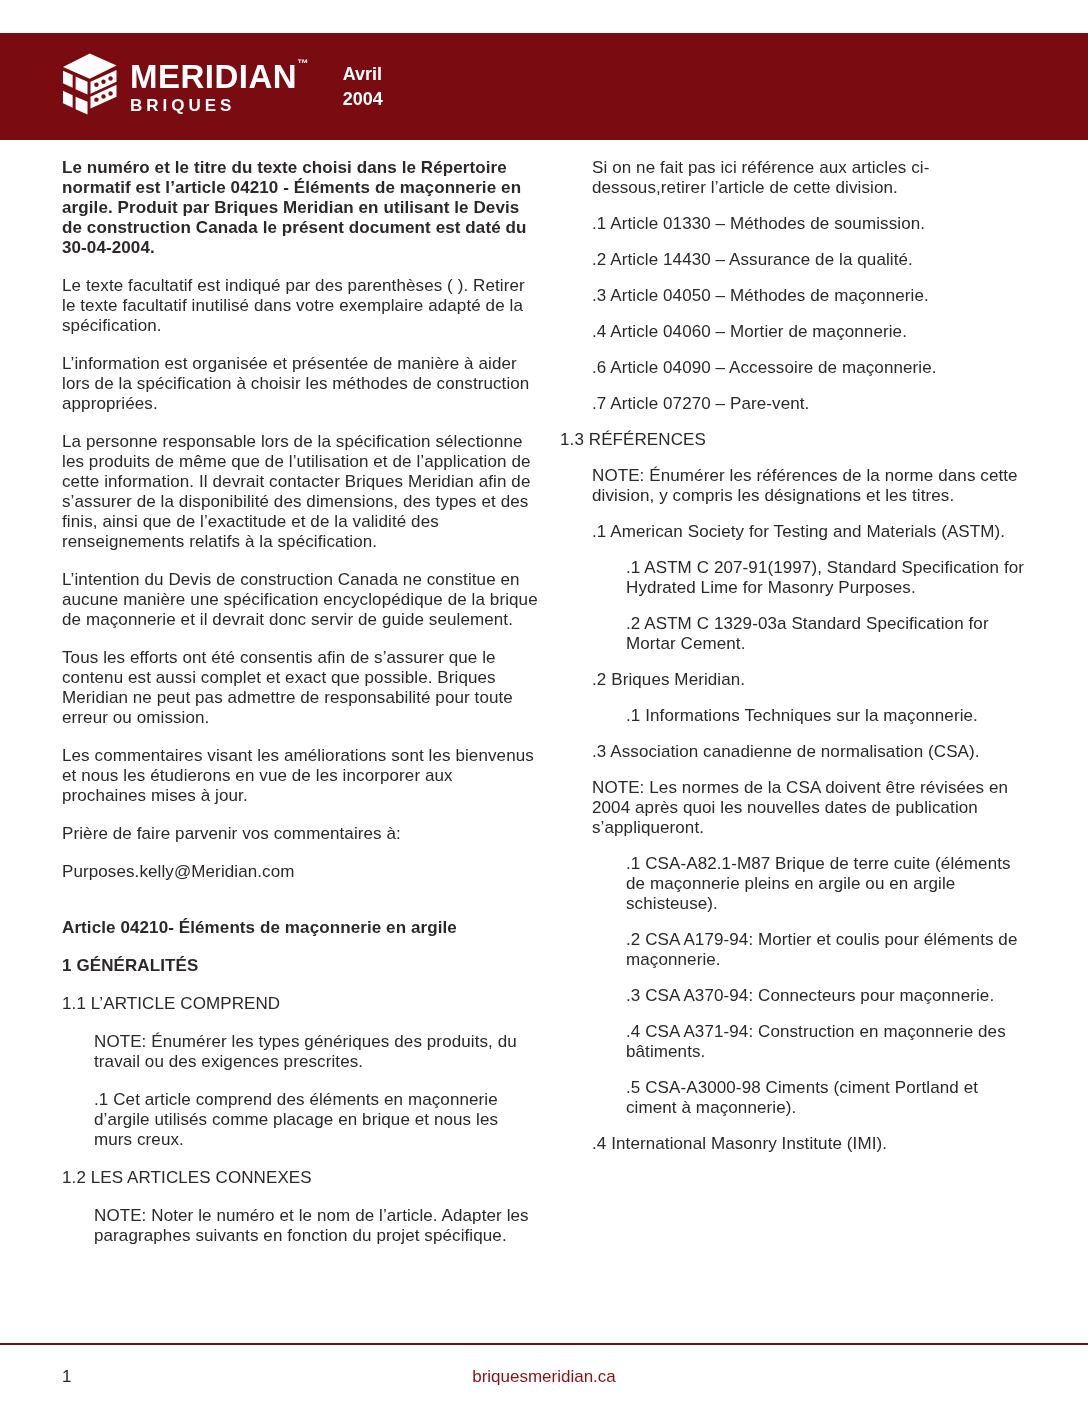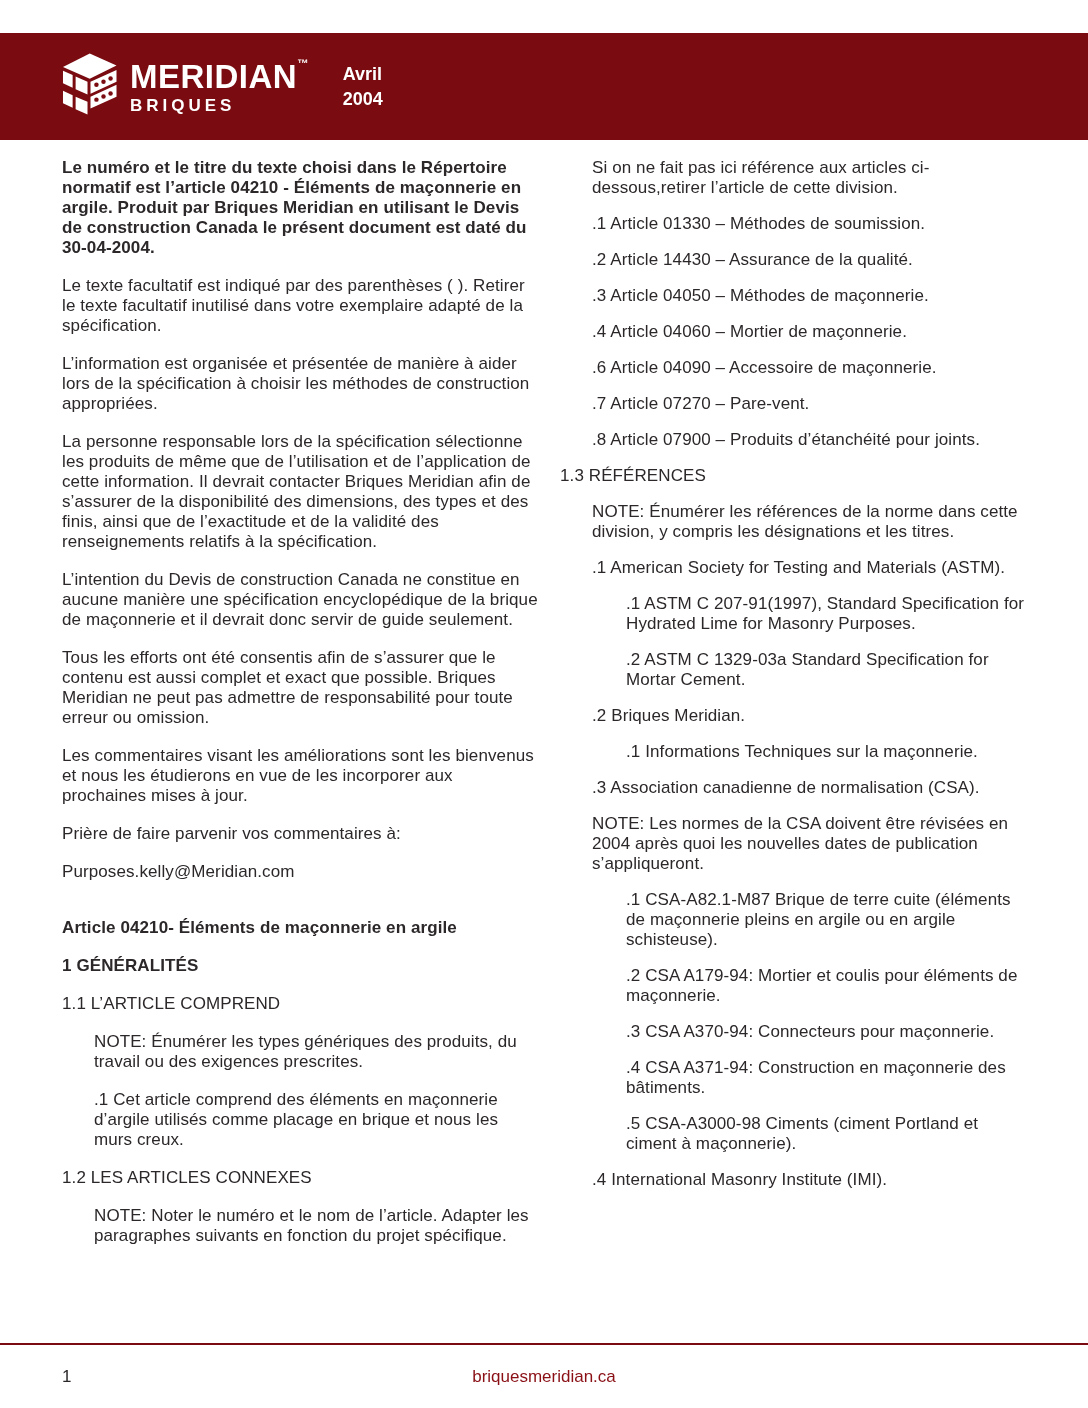--- a/index.html
+++ b/index.html
@@ -120,21 +120,20 @@
         <div class="p indent-1">NOTE: Noter le numéro et le nom de l’article. Adapter les paragraphes suivants en fonction du projet spécifique.</div>
       </section>
     <section class="col col-right">
         <div class="p indent-1">Si on ne fait pas ici référence aux articles ci-dessous,retirer l’article de cette division.</div>
         <div class="p indent-1">.1 Article 01330 – Méthodes de soumission.</div>
         <div class="p indent-1">.2 Article 14430 – Assurance de la qualité.</div>
         <div class="p indent-1">.3 Article 04050 – Méthodes de maçonnerie.</div>
         <div class="p indent-1">.4 Article 04060 – Mortier de maçonnerie.</div>
         <div class="p indent-1">.6 Article 04090 – Accessoire de maçonnerie.</div>
         <div class="p indent-1">.7 Article 07270 – Pare-vent.</div>
-        <div class="p indent-1">.8 Article 07900 – Produits d’étanchéité pour joints.</div>
         <div class="p">1.3 RÉFÉRENCES</div>
         <div class="p indent-1">NOTE: Énumérer les références de la norme dans cette division, y compris les désignations et les titres.</div>
         <div class="p indent-1">.1 American Society for Testing and Materials (ASTM).</div>
         <div class="p indent-2">.1 ASTM C 207-91(1997), Standard Specification for Hydrated Lime for Masonry Purposes.</div>
         <div class="p indent-2">.2 ASTM C 1329-03a Standard Specification for Mortar Cement.</div>
         <div class="p indent-1">.2 Briques Meridian.</div>
         <div class="p indent-2">.1 Informations Techniques sur la maçonnerie.</div>
         <div class="p indent-1">.3 Association canadienne de normalisation (CSA).</div>
         <div class="p indent-1">NOTE: Les normes de la CSA doivent être révisées en 2004 après quoi les nouvelles dates de publication s’appliqueront.</div>
         <div class="p indent-2">.1 CSA-A82.1-M87 Brique de terre cuite (éléments de maçonnerie pleins en argile ou en argile schisteuse).</div>

